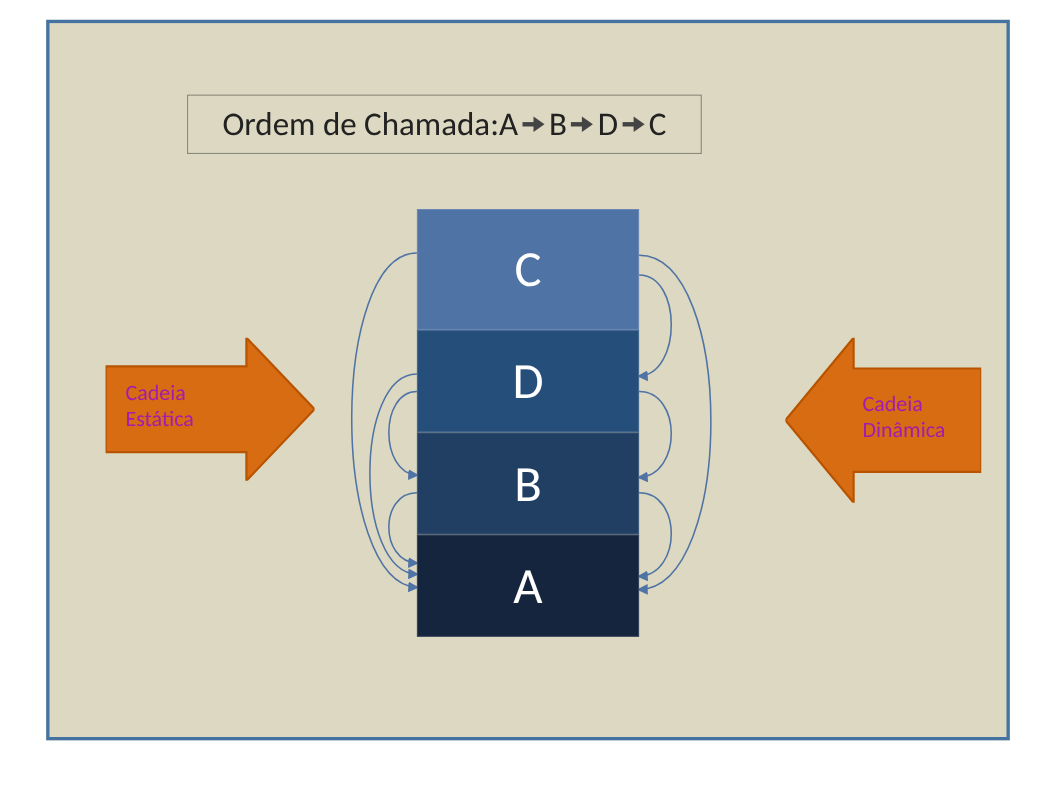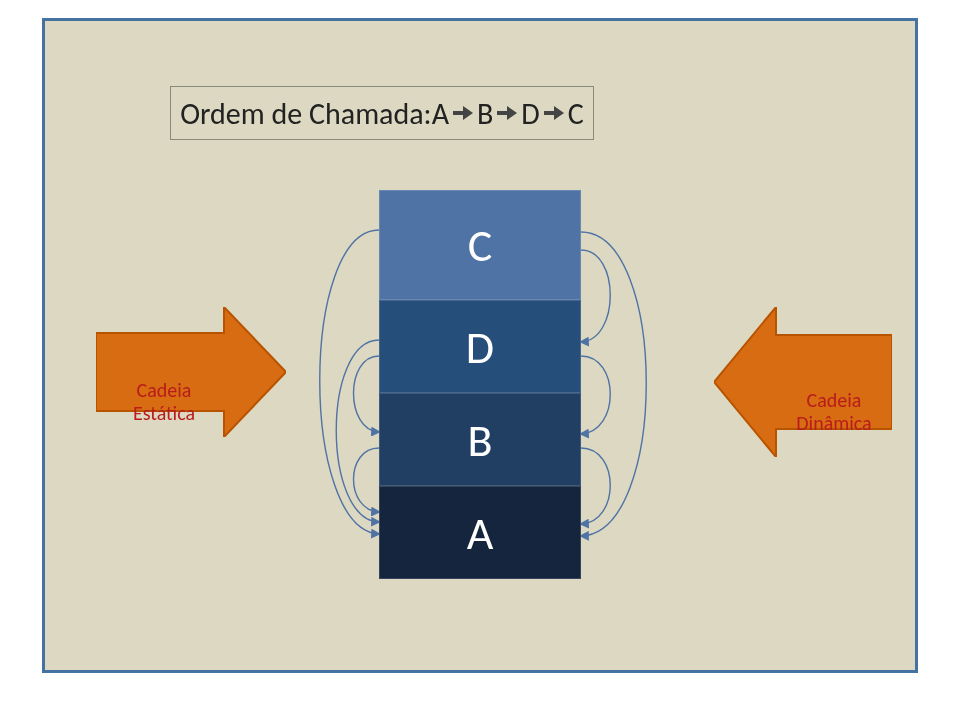--- a/index.html
+++ b/index.html
@@ -18,21 +18,21 @@
     top: 18px;
     width: 876px;
     height: 655px;
     border: 3px solid #4473a1;
     background: #dcd8c1;
   }
   .title-box {
     position: absolute;
     left: 170px;
     top: 86px;
-    width: 424px;
+    width: 468px;
     height: 54px;
     border: 1px solid #8a8a78;
     background: #dcd8c1;
     display: flex;
     align-items: center;
     justify-content: center;
     font-size: 30px;
     color: #222;
     white-space: nowrap;
   }
@@ -98,25 +98,23 @@
     width: 178px;
     height: 150px;
   }
   .big-arrow-left svg, .big-arrow-right svg {
     width: 100%;
     height: 100%;
     display: block;
   }
   .arrow-label {
     position: absolute;
-    color: #b91c1c;
+    color: #a21caf;
     font-size: 20px;
-    text-align: center;
     line-height: 1.15;
-    margin-top: 32px;
   }
   .curves {
     position: absolute;
     left: 0;
     top: 0;
     width: 960px;
     height: 720px;
     pointer-events: none;
   }
 </style>

